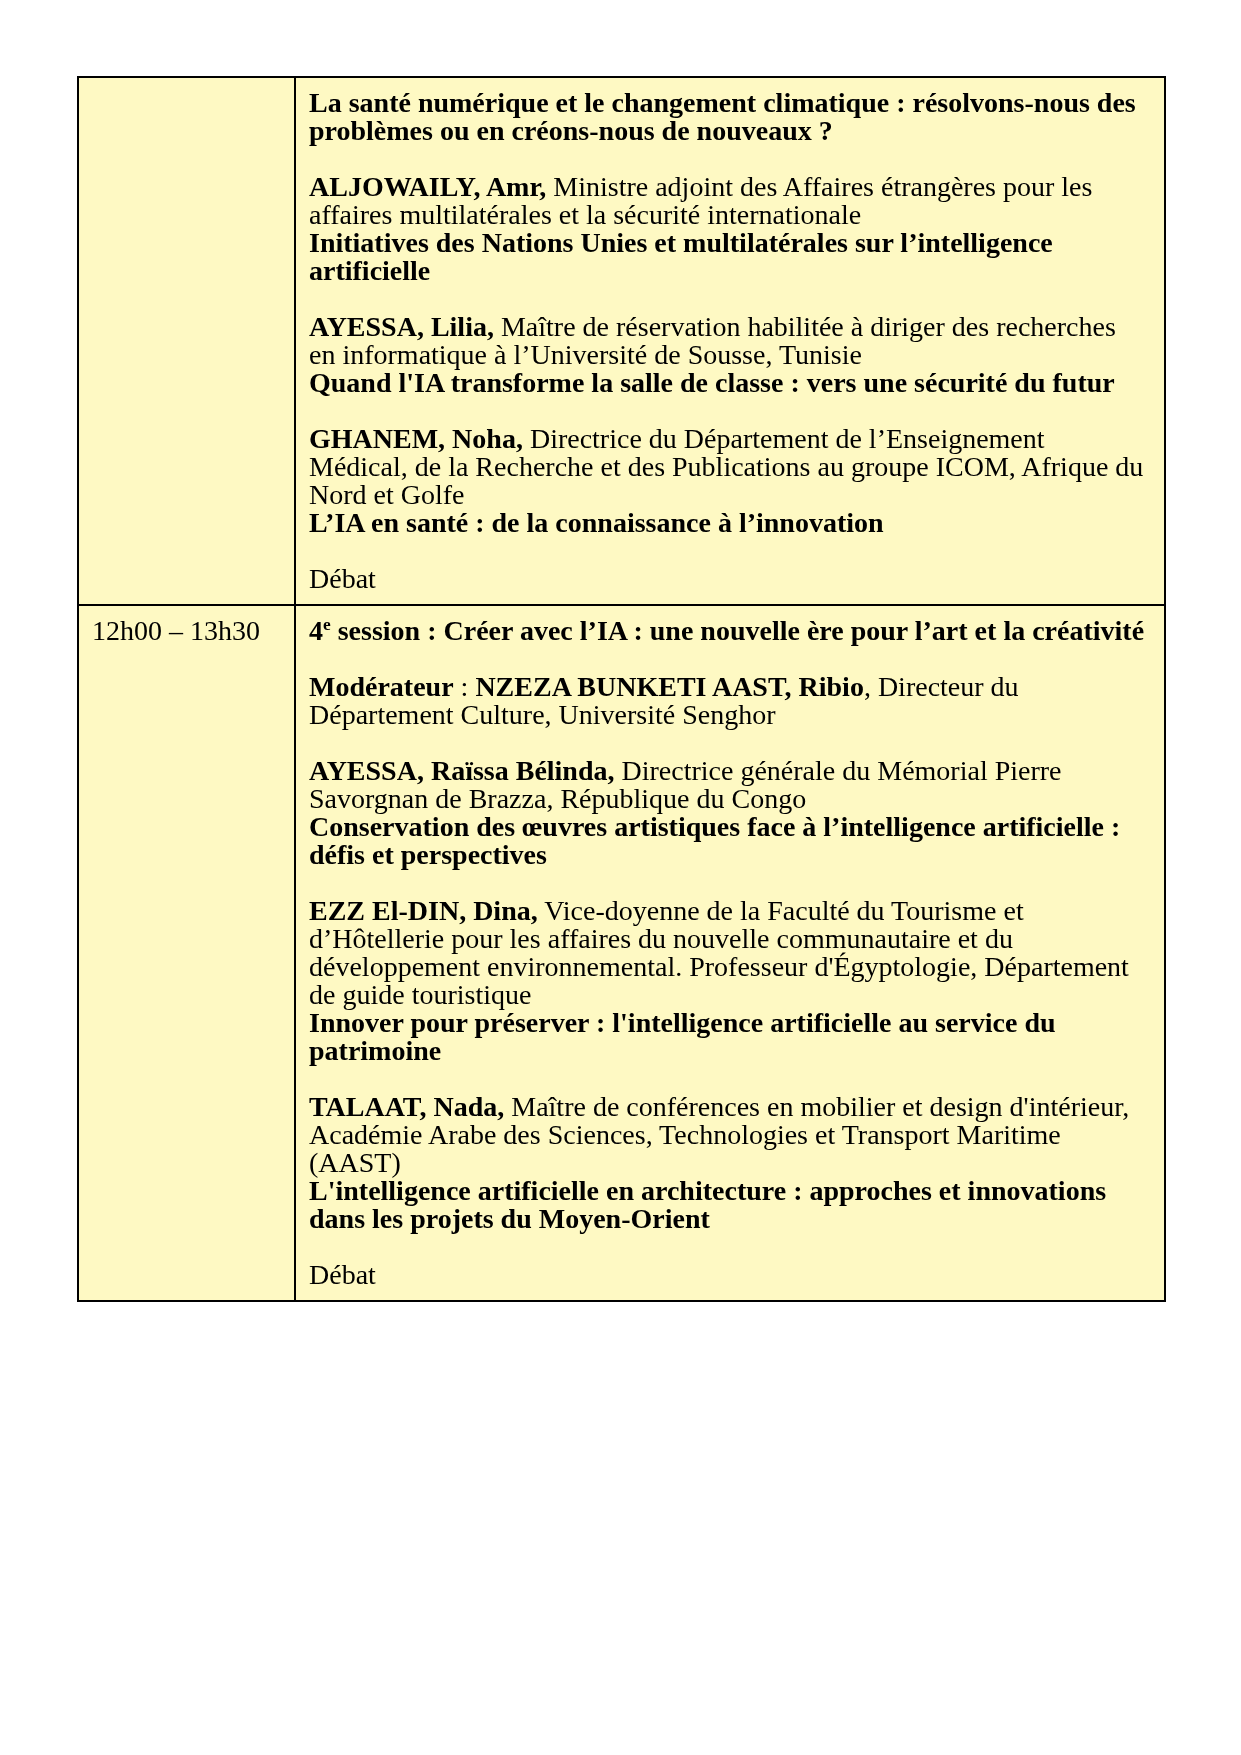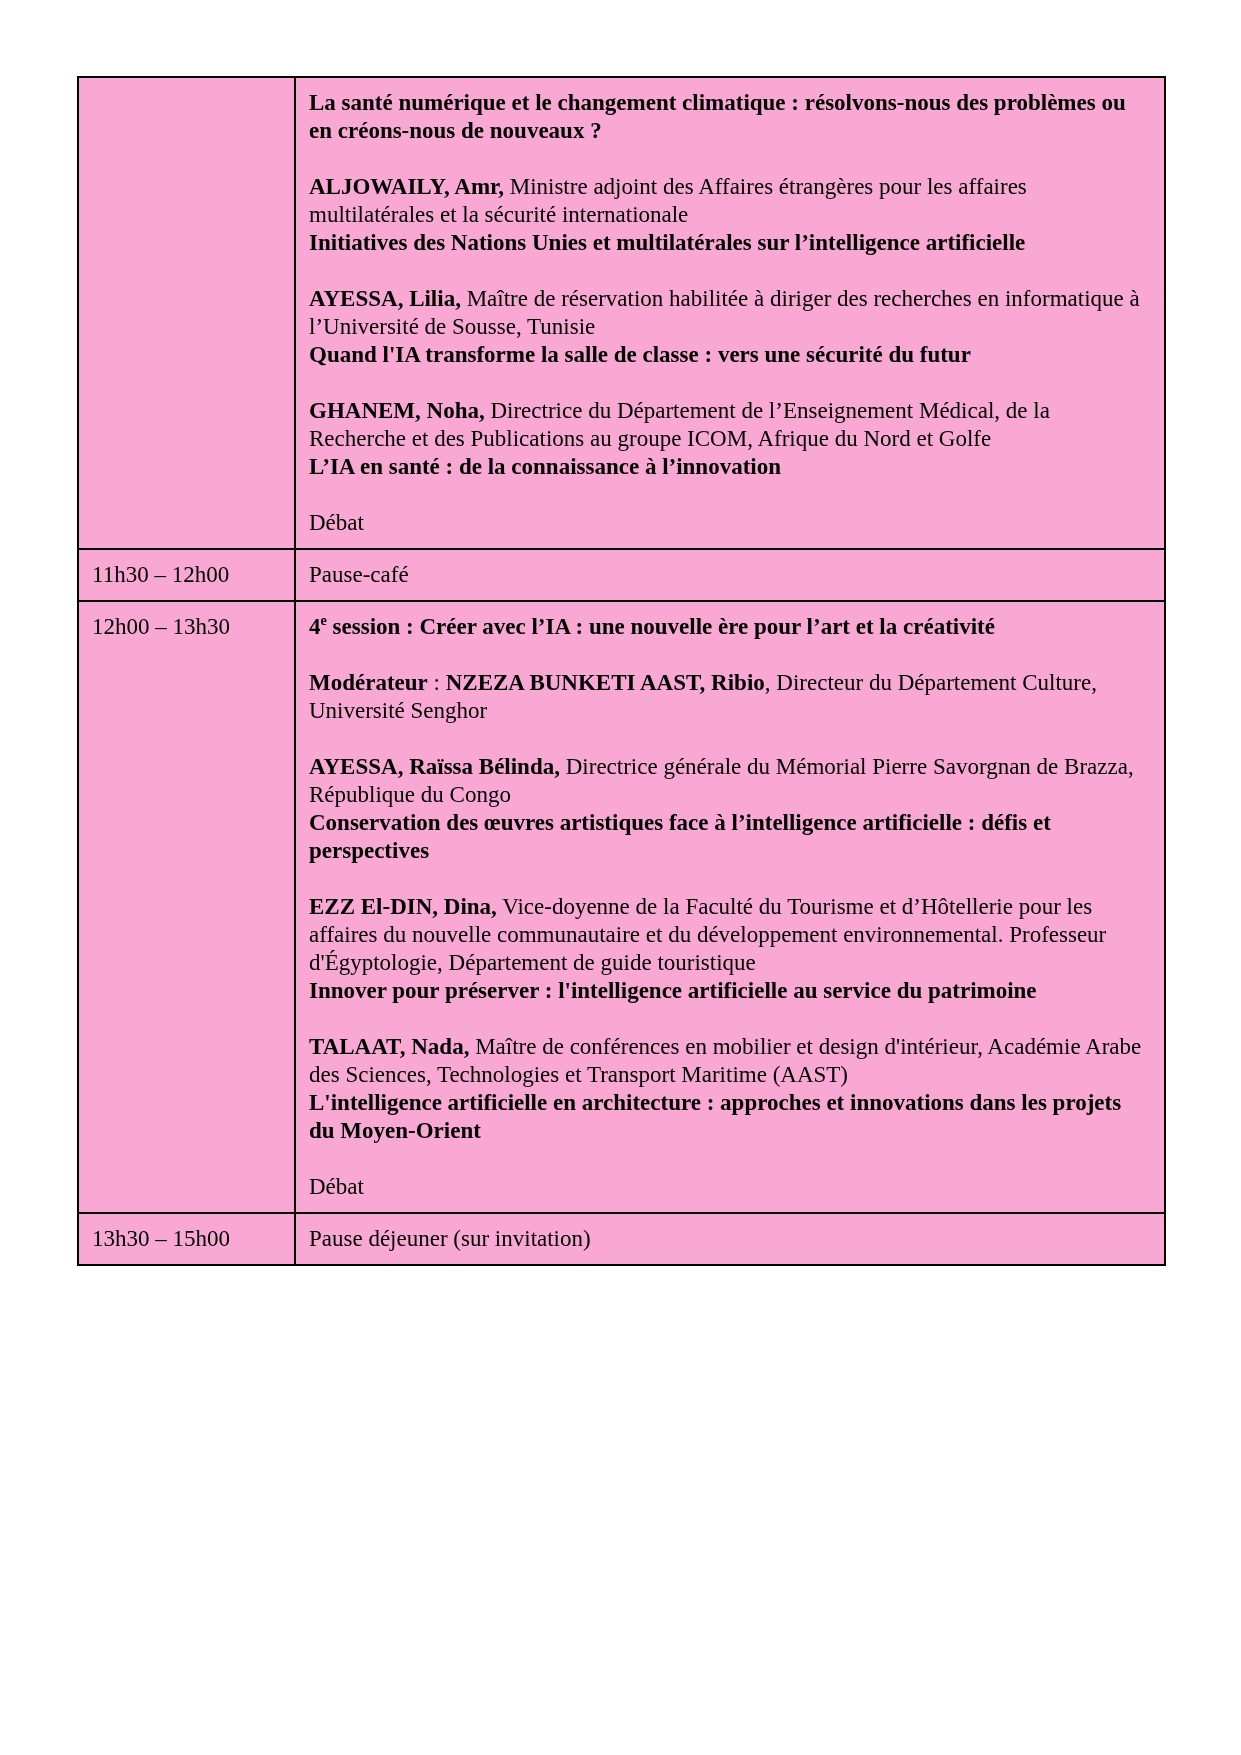--- a/index.html
+++ b/index.html
@@ -24,23 +24,23 @@
     position: absolute;
     left: 77px;
     top: 76px;
     width: 1089px;
     border-collapse: collapse;
     table-layout: fixed;
   }
   table.program td {
     border: 2px solid #000000;
     vertical-align: top;
-    font-size: 23px;
+    font-size: 28px;
     line-height: 28px;
-    background: #f9a8d4;
+    background: #fef9c3;
   }
   td.time-cell {
     width: 196px;
     padding: 11px 6px 11px 13px;
     white-space: nowrap;
   }
   td.content-cell {
     padding: 11px 16px 11px 13px;
   }
   .para {
@@ -72,45 +72,33 @@
             <div class="para"><b>AYESSA, Lilia,</b><span> Maître de réservation habilitée à diriger des recherches en informatique à l’Université de Sousse, Tunisie</span></div>
             <div class="para"><b>Quand l'IA transforme la salle de classe : vers une sécurité du futur</b></div>
             <div class="para blank">&nbsp;</div>
             <div class="para"><b>GHANEM, Noha,</b><span> Directrice du Département de l’Enseignement Médical, de la Recherche et des Publications au groupe ICOM, Afrique du Nord et Golfe</span></div>
             <div class="para"><b>L’IA en santé : de la connaissance à l’innovation</b></div>
             <div class="para blank">&nbsp;</div>
             <div class="para"><span>Débat</span></div>
           </td>
         </tr>
         <tr>
-          <td class="time-cell">11h30 – 12h00</td>
-          <td class="content-cell">
-            <div class="para"><span>Pause-café</span></div>
-          </td>
-        </tr>
-        <tr>
           <td class="time-cell">12h00 – 13h30</td>
           <td class="content-cell">
             <div class="para"><b>4</b><b><sup>e</sup></b><b> session : Créer avec l’IA : une nouvelle ère pour l’art et la créativité</b></div>
             <div class="para blank">&nbsp;</div>
             <div class="para"><b>Modérateur</b><span> : </span><b>NZEZA BUNKETI AAST, Ribio</b><span>, Directeur du Département Culture, Université Senghor</span></div>
             <div class="para blank">&nbsp;</div>
             <div class="para"><b>AYESSA, Raïssa Bélinda,</b><span> Directrice générale du Mémorial Pierre Savorgnan de Brazza, République du Congo</span></div>
             <div class="para"><b>Conservation des œuvres artistiques face à l’intelligence artificielle : défis et perspectives</b></div>
             <div class="para blank">&nbsp;</div>
             <div class="para"><b>EZZ El-DIN, Dina,</b><span> Vice-doyenne de la Faculté du Tourisme et d’Hôtellerie pour les affaires du nouvelle communautaire et du développement environnemental. Professeur d'Égyptologie, Département de guide touristique</span></div>
             <div class="para"><b>Innover pour préserver : l'intelligence artificielle au service du patrimoine</b></div>
             <div class="para blank">&nbsp;</div>
             <div class="para"><b>TALAAT, Nada,</b><span> Maître de conférences en mobilier et design d'intérieur, Académie Arabe des Sciences, Technologies et Transport Maritime (AAST)</span></div>
             <div class="para"><b>L'intelligence artificielle en architecture : approches et innovations dans les projets du Moyen-Orient</b></div>
             <div class="para blank">&nbsp;</div>
             <div class="para"><span>Débat</span></div>
           </td>
         </tr>
-        <tr>
-          <td class="time-cell">13h30 – 15h00</td>
-          <td class="content-cell">
-            <div class="para"><span>Pause déjeuner (sur invitation)</span></div>
-          </td>
-        </tr>
       </tbody>
   </table>
 </div>
 
 </body></html>

